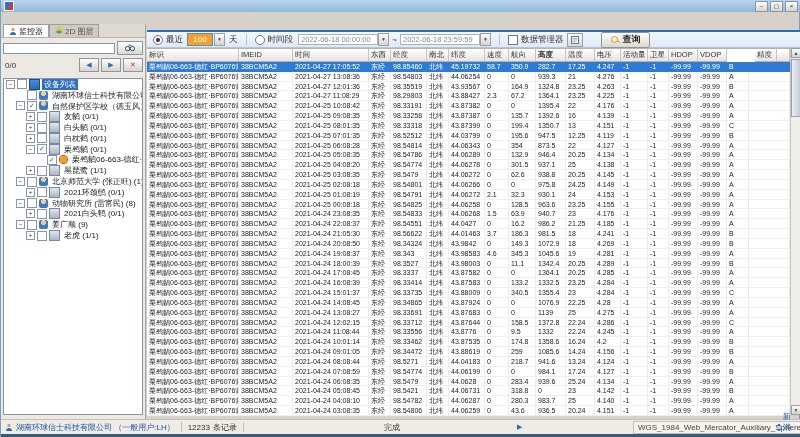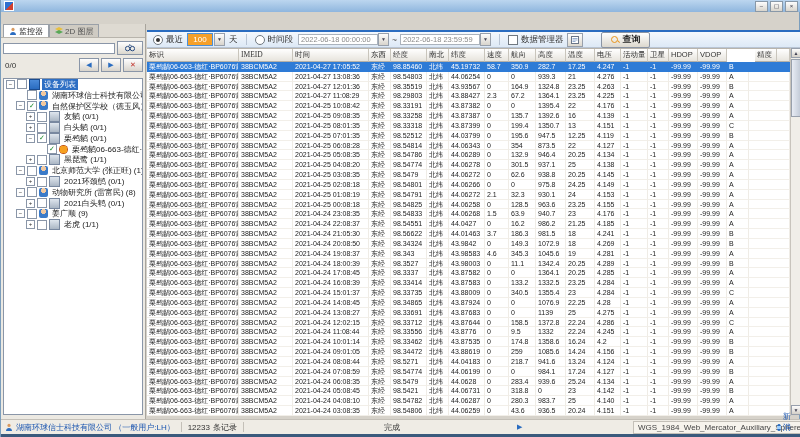--- a/index.html
+++ b/index.html
@@ -190,20 +190,26 @@
           <span class="tico group"></span>
           <span class="tlabel">友鹟 (0/1)</span>
         </div>
         <div class="tnode" style="padding-left: 22px;">
           <span class="texp">+</span>
           <span class="tchk"></span>
           <span class="tico group"></span>
           <span class="tlabel">白头鹟 (0/1)</span>
         </div>
         <div class="tnode" style="padding-left: 22px;">
+          <span class="texp">+</span>
+          <span class="tchk"></span>
+          <span class="tico group"></span>
+          <span class="tlabel">白枕鹤 (0/1)</span>
+        </div>
+        <div class="tnode" style="padding-left: 22px;">
           <span class="texp">−</span>
           <span class="tchk">✓</span>
           <span class="tico group"></span>
           <span class="tlabel">栗鹀鹟 (0/1)</span>
         </div>
         <div class="tnode" style="padding-left: 32px;">
           <span class="texp none"></span>
           <span class="tchk">✓</span>
           <span class="tico device"></span>
           <span class="tlabel">栗鹀鹟06-663-德红·BP6076背</span>
@@ -281,29 +287,29 @@
       </span>
       <span class="query-btn">
         <span class="mag"></span>
         <span>查询</span>
       </span>
     </div>
 
     <div class="grid" id="grid">
         <div class="thead">
           <span class="th" style="width: 92px;">标识</span>
-          <span class="th" style="width: 54px; font-family: Liberation Serif, serif;">IMEID</span>
+          <span class="th" style="width: 54px;">IMEID</span>
           <span class="th" style="width: 76px;">时间</span>
           <span class="th" style="width: 22px;">东西</span>
           <span class="th" style="width: 36px;">经度</span>
           <span class="th" style="width: 22px;">南北</span>
           <span class="th" style="width: 36px;">纬度</span>
           <span class="th" style="width: 24px;">速度</span>
           <span class="th" style="width: 27px;">航向</span>
-          <span class="th" style="width: 30px;">高度</span>
+          <span class="th" style="width: 30px; font-weight: bold;">高度</span>
           <span class="th" style="width: 29px;">温度</span>
           <span class="th" style="width: 26px;">电压</span>
           <span class="th" style="width: 27px;">活动量</span>
           <span class="th" style="width: 21px;">卫星</span>
           <span class="th" style="width: 29px;">HDOP</span>
           <span class="th" style="width: 29px;">VDOP</span>
           <span class="th" style="width: 22px; margin-left: 28px;">精度</span>
           <span class="th" style="flex: 1 1 0%;"></span>
         </div>
         <div class="tr sel">

